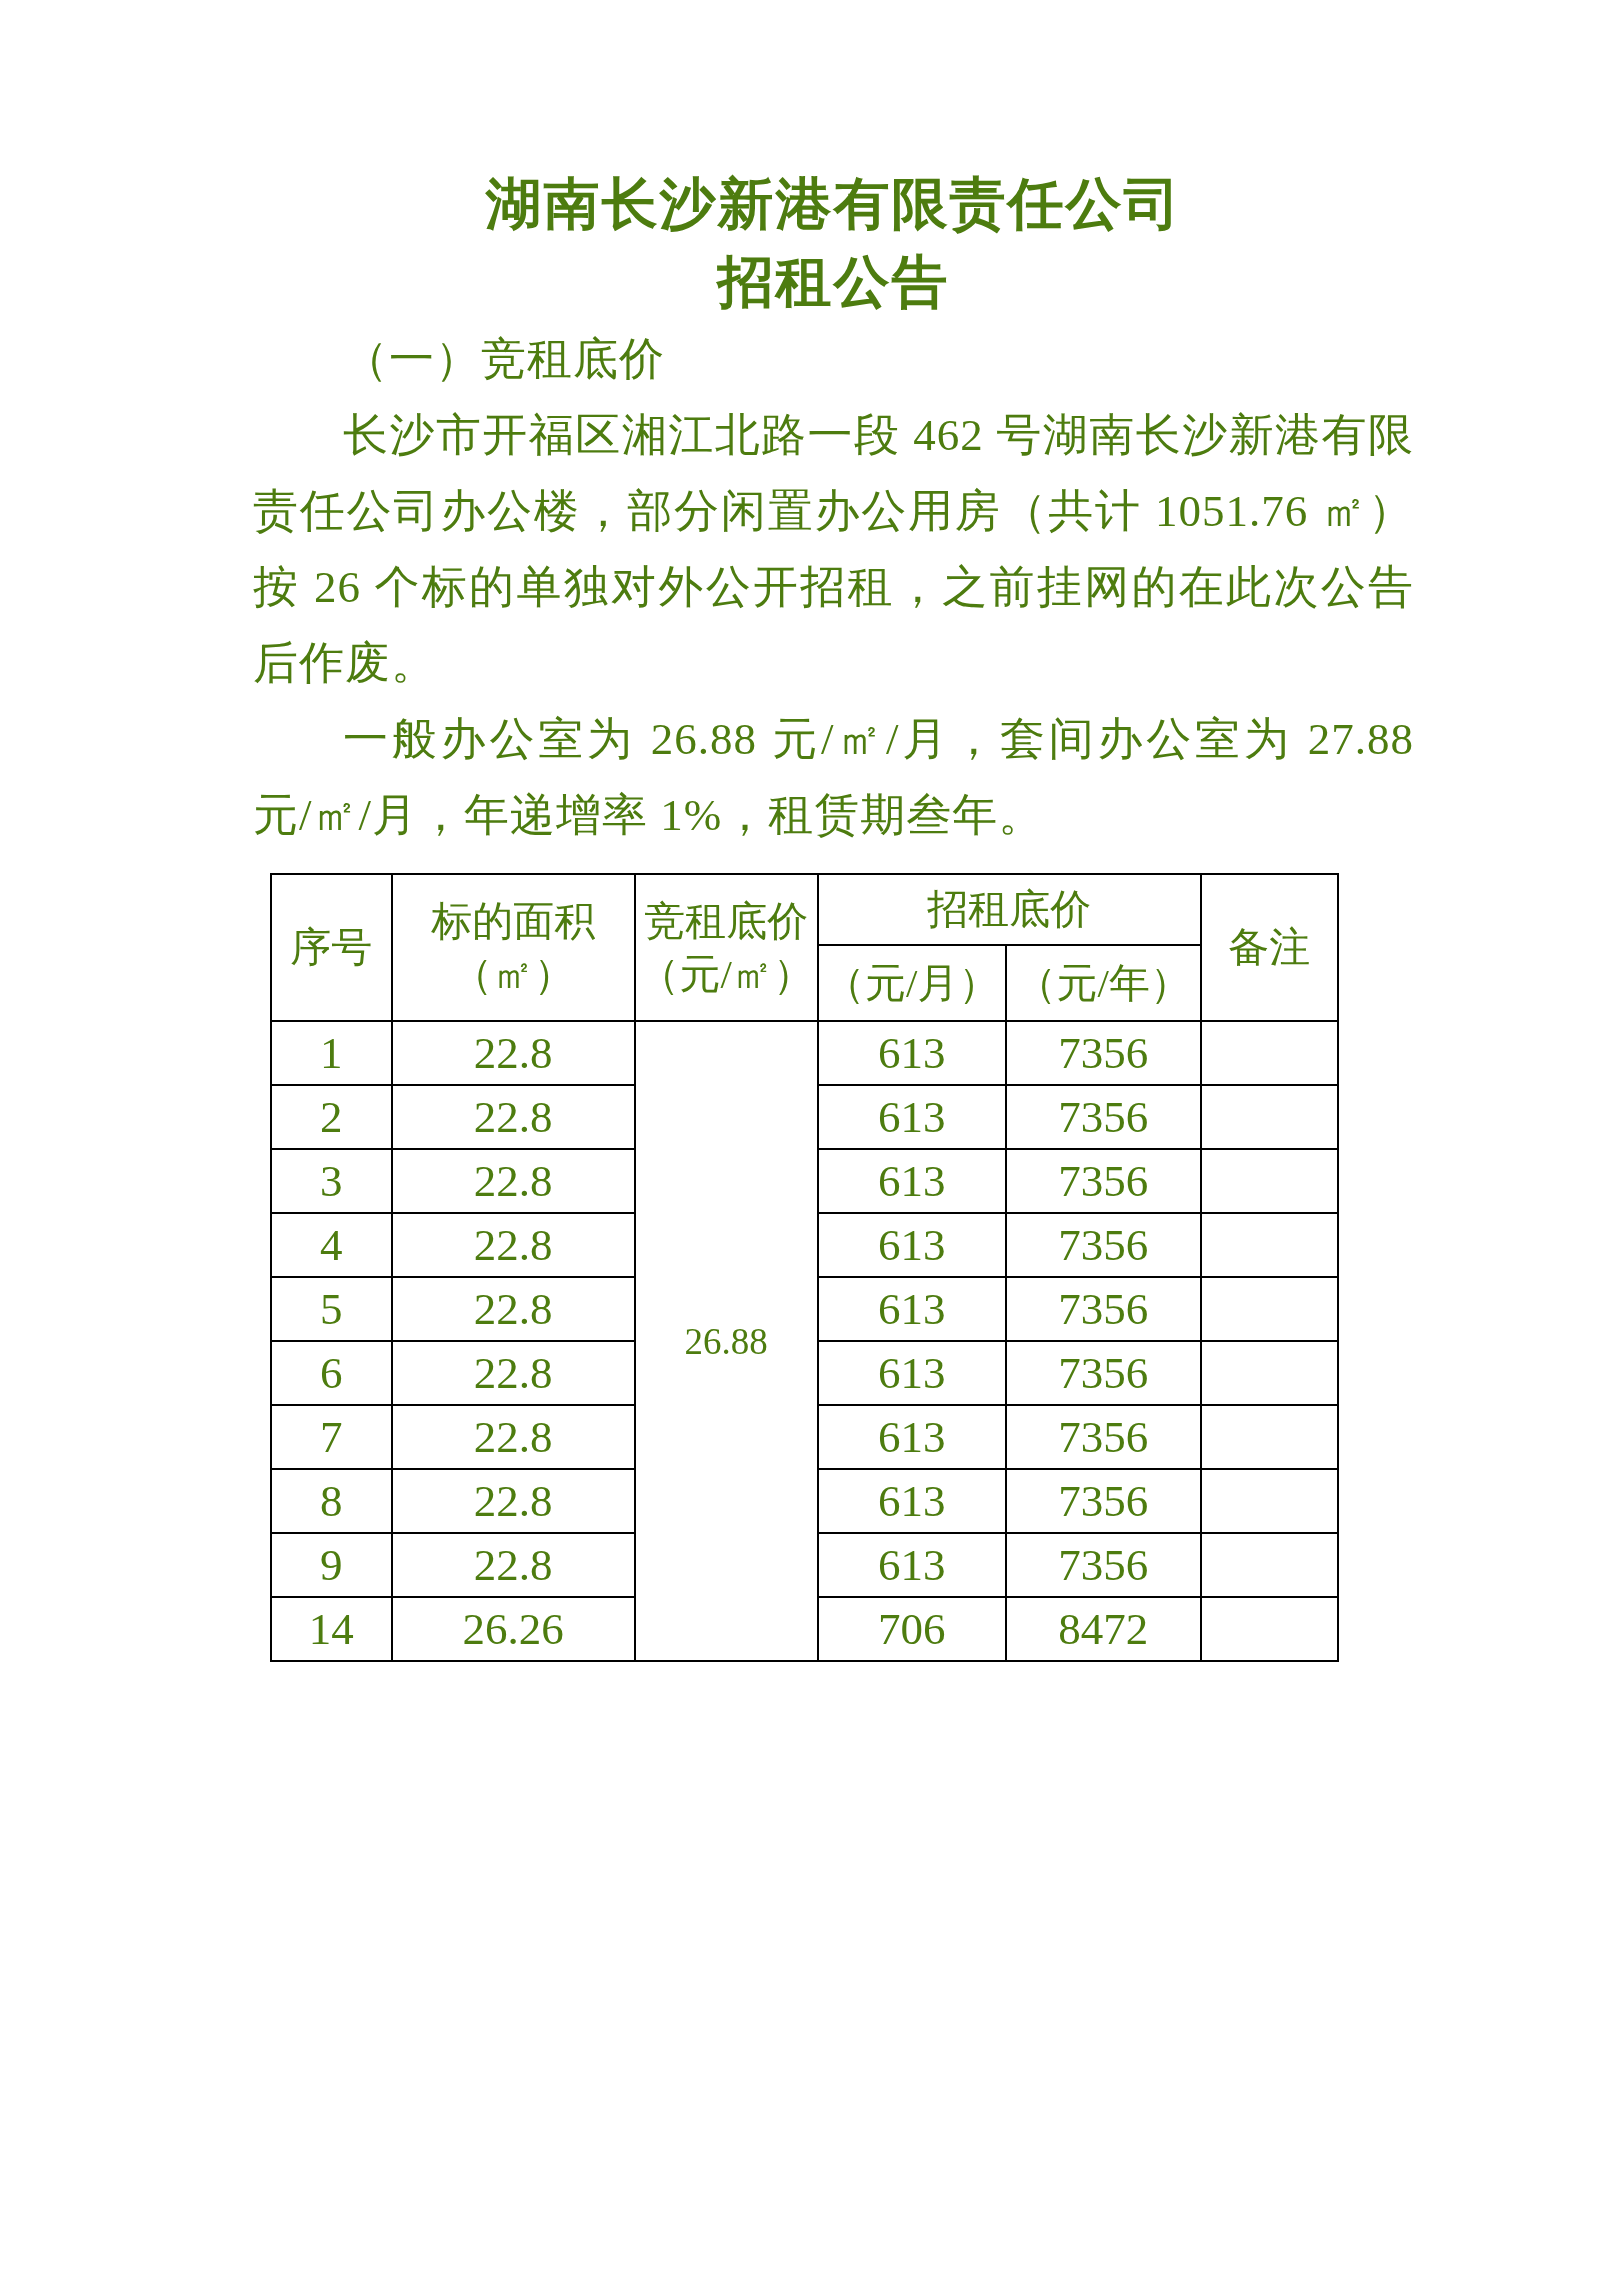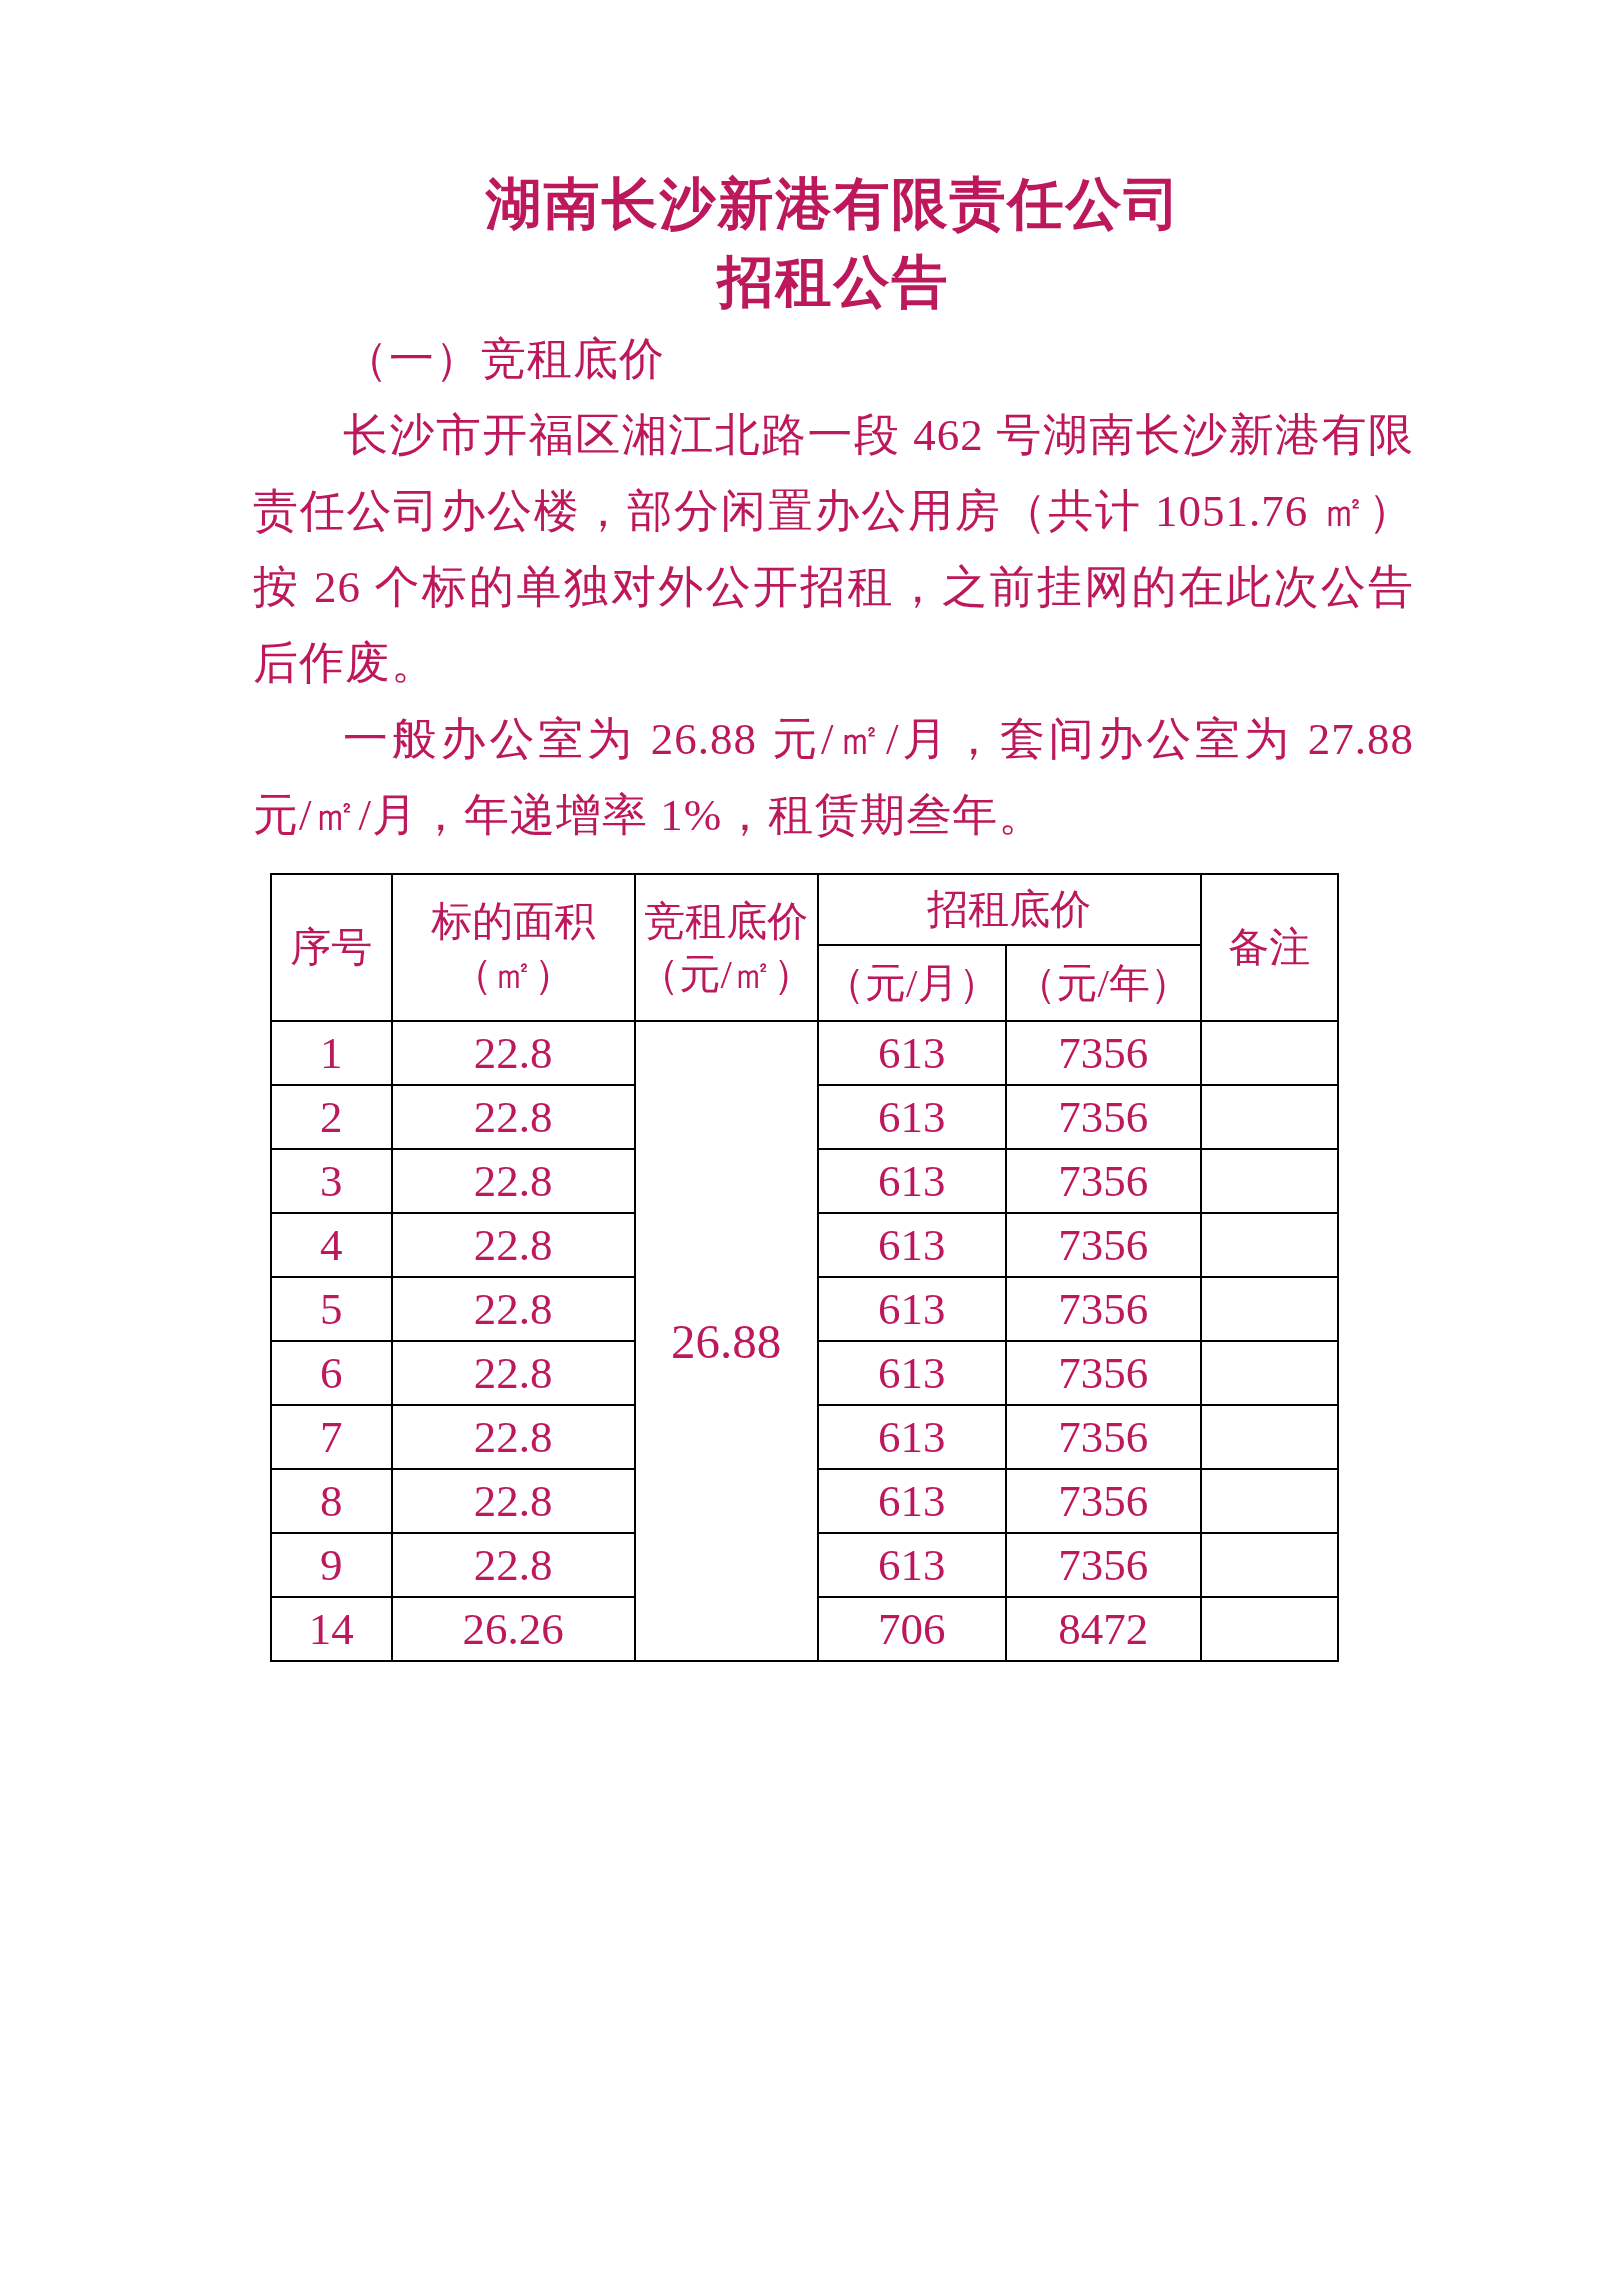--- a/index.html
+++ b/index.html
@@ -3,21 +3,21 @@
 <meta charset="utf-8">
 <style>
   * { margin: 0; padding: 0; box-sizing: border-box; }
   html, body { background: #ffffff; }
   .page {
     position: relative;
     width: 1620px;
     height: 2293px;
     margin: 0 auto;
     background: #ffffff;
-    color: #be185d;
+    color: #4d7c0f;
     font-family: "Liberation Serif", serif;
     overflow: hidden;
   }
   .content {
     padding: 0 206px 0 253px; 
   }
   .doc-title {
     padding-top: 165px;
     text-align: center;
     font-weight: 700;
@@ -57,21 +57,21 @@
   .bid-table thead th {
     font-size: 41px;
     line-height: 53px;
   }
   .bid-table thead tr.hrow1 { height: 71px; }
   .bid-table thead tr.hrow2 { height: 76px; }
   .bid-table tbody td {
     font-size: 45px;
     height: 64px;
   }
-  .bid-table td.base-price-cell { font-size: 49px; }
+  .bid-table td.base-price-cell { font-size: 37px; }
 </style>
 </head>
 <body>
 
 <div class="page">
   <div class="content">
 
     <div class="doc-title">
       <span>湖南长沙新港有限责任公司</span><br>
       <span>招租公告</span>

